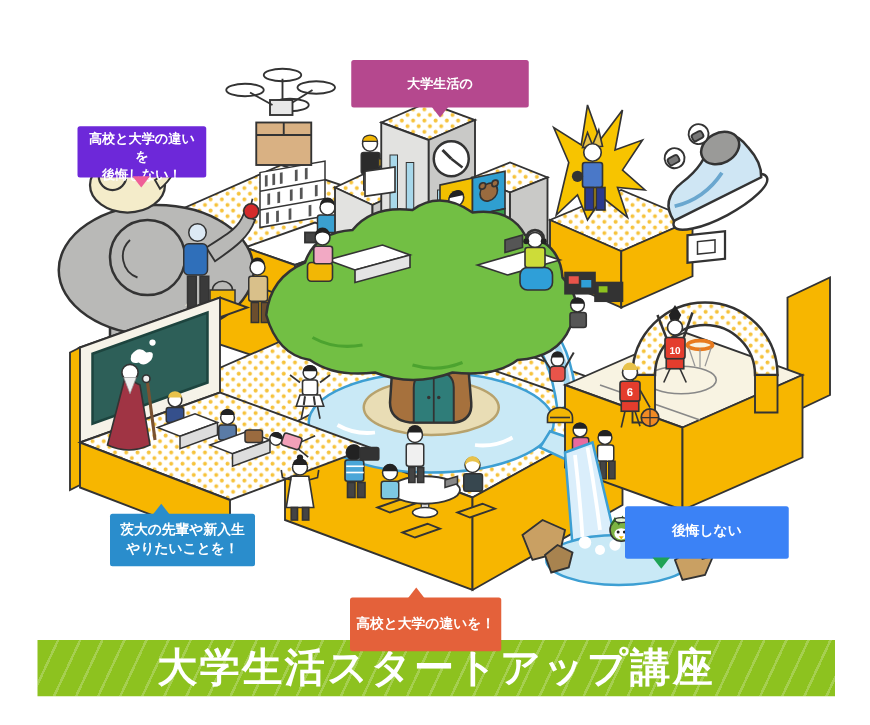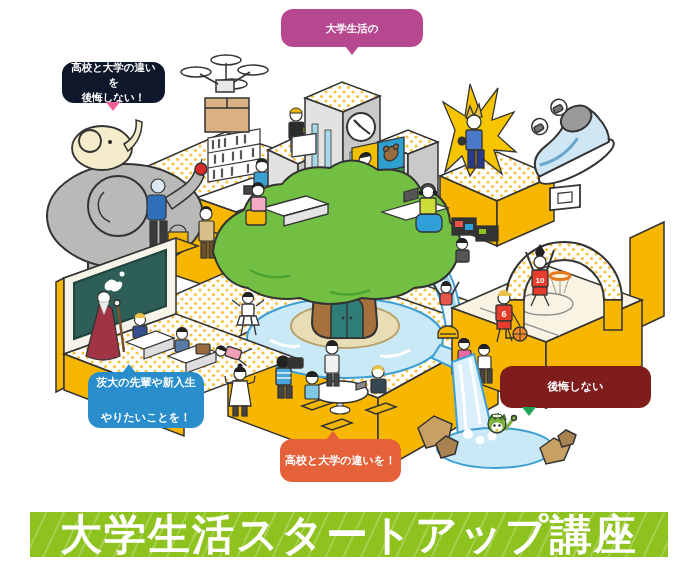--- a/index.html
+++ b/index.html
@@ -1,39 +1,39 @@
 <!DOCTYPE html>
 <html><head>
 <meta charset="utf-8">
 <style>
   html,body{margin:0;padding:0;}
   body{font-family:"Liberation Sans","DejaVu Sans",sans-serif;background:#fff;}
   #stage{position:relative;width:696px;height:580px;background:#fff;overflow:hidden;}
   #illustration{position:absolute;left:0;top:0;}
-  .bubble{position:absolute;border-radius:12px;color:#fff;font-weight:bold;
+  .bubble{position:absolute;border-radius:2px;color:#fff;font-weight:bold;
     text-align:center;font-size:11px;line-height:1.4;display:flex;flex-direction:column;
-    justify-content:center;box-sizing:border-box;padding:3px 4px;z-index:5;}
+    justify-content:center;box-sizing:border-box;padding:3px 4px;z-index:5;margin-top:39px;}
   .bubble.small{font-size:10.5px;}
   .pt{position:absolute;width:0;height:0;}
   .pt-down{bottom:-8px;border-left:7px solid transparent;border-right:7px solid transparent;border-top:9px solid #000;}
   .pt-up{top:-8px;border-left:7px solid transparent;border-right:7px solid transparent;border-bottom:9px solid #000;}
   #b-start{left:281px;top:9px;width:142px;height:38px;background:#b5488e;}
   #b-start .pt-down{left:64px;border-top-color:#b5488e;}
-  #b-diff{left:62px;top:62px;width:103px;height:41px;background:#0f172a;}
+  #b-diff{left:62px;top:62px;width:103px;height:41px;background:#6d28d9;justify-content:space-between;}
   #b-diff .pt-down{left:44px;border-top-color:#ef5f98;}
-  #b-exch{left:88px;top:372px;width:116px;height:56px;background:#2a8dcc;justify-content:space-between;}
+  #b-exch{left:88px;top:372px;width:116px;height:42px;background:#2a8dcc;}
   #b-exch .pt-up{left:34px;border-bottom-color:#2a8dcc;}
   #b-clar{left:280px;top:439px;width:121px;height:43px;background:#e4613a;}
   #b-clar .pt-up{left:46px;border-bottom-color:#e4613a;}
-  #b-regret{left:500px;top:366px;width:151px;height:42px;background:#7f1d1d;}
+  #b-regret{left:500px;top:366px;width:131px;height:42px;background:#3b82f6;}
   #b-regret .pt-down{left:22px;border-top-color:#1fa356;}
   #banner{position:absolute;left:30px;top:512px;width:638px;height:45px;background:#8dc21f;
     background-image:repeating-linear-gradient(115deg,rgba(255,255,255,0) 0 14px,rgba(255,255,255,.22) 14px 16px);
     display:flex;align-items:center;justify-content:center;color:#fff;font-weight:bold;
-    font-size:42px;letter-spacing:2px;white-space:nowrap;z-index:4;}
+    font-size:32px;letter-spacing:2px;white-space:nowrap;z-index:4;}
 </style>
 </head>
 <body>
 
 <div id="stage">
 
 <svg id="illustration" width="696" height="510" viewBox="0 0 696 510">
   <defs>
     <pattern id="dots" width="9" height="9" patternUnits="userSpaceOnUse">
       <rect width="9" height="9" fill="#ffffff"></rect>

